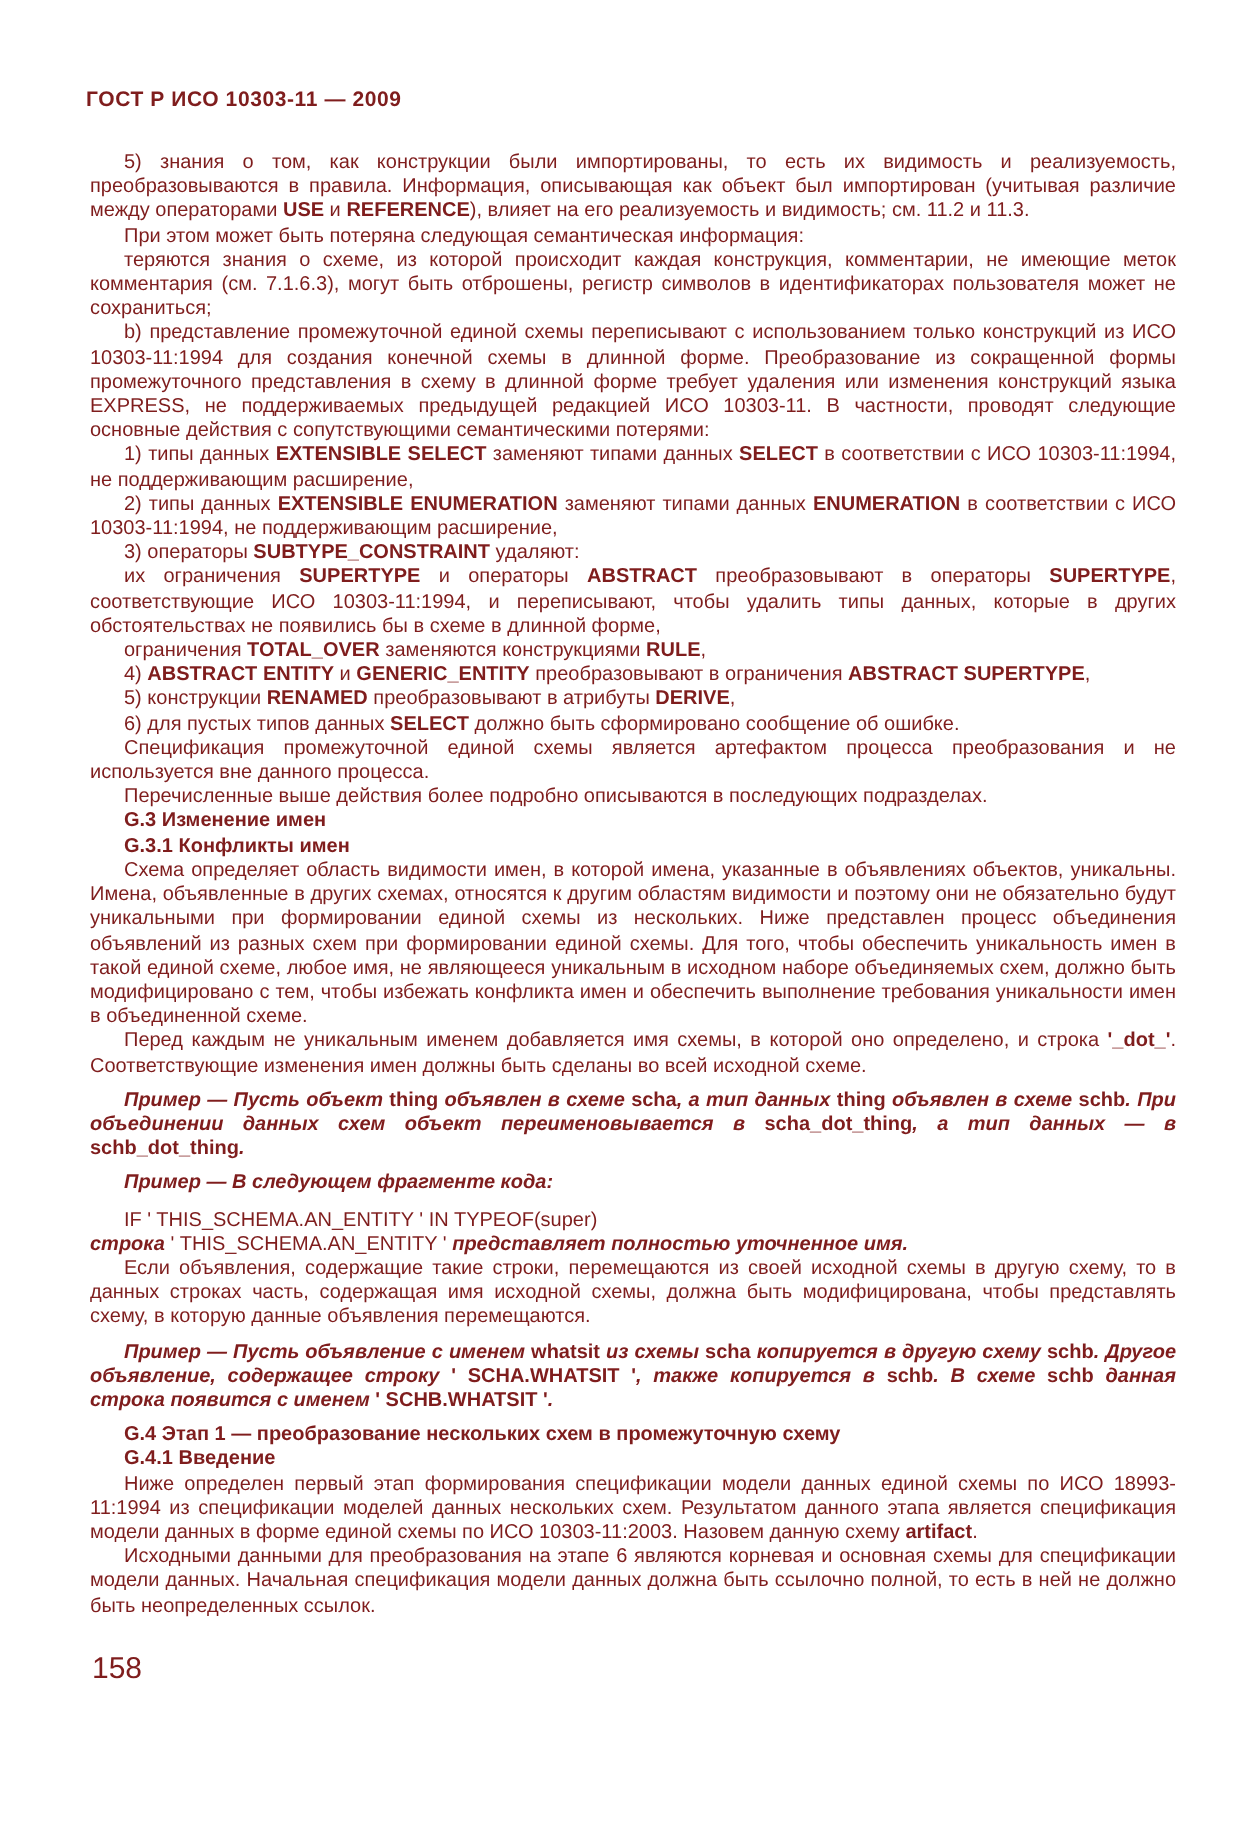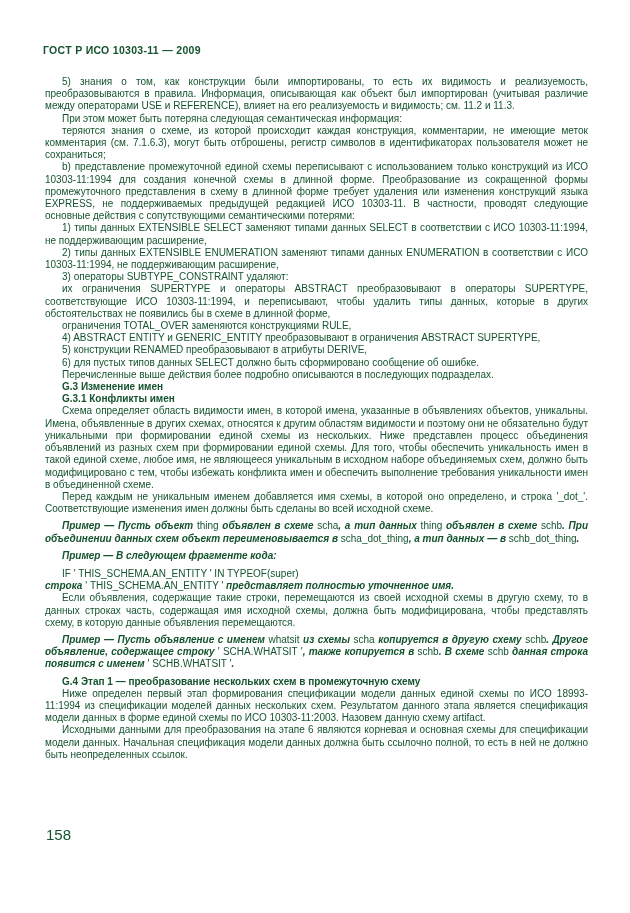--- a/index.html
+++ b/index.html
@@ -1,21 +1,21 @@
 <!DOCTYPE html>
 <html lang="ru"><head>
 <meta charset="utf-8">
 <style>
   html, body { margin: 0; padding: 0; background: #ffffff; }
   .page {
     position: relative;
     width: 630px;
     height: 913px;
     background: #ffffff;
-    color: #14532d;
+    color: #7f1d1d;
     font-family: "Liberation Sans", sans-serif;
     overflow: hidden;
   }
   .doc-header {
     position: absolute;
     top: 44px;
     left: 43px;
     font-size: 10.5px;
     font-weight: 700;
     letter-spacing: 0.3px;
@@ -31,21 +31,21 @@
   }
   p.pg {
     margin: 0;
     text-align: justify;
     text-indent: 17px;
   }
   p.pg.heading { font-weight: 700; text-align: left; }
   p.pg.example { margin: 5px 0; }
   p.pg.code    { text-align: left; margin-top: 6px; }
   p.pg.flush   { text-indent: 0; }
-  .rb  { font-weight: 400; }
+  .rb  { font-weight: 700; }
   .rbi { font-weight: 700; font-style: italic; }
   .page-number {
     position: absolute;
     left: 46px;
     top: 826px;
     font-size: 15px;
   }
 </style>
 </head>
 <body>
@@ -59,30 +59,32 @@
       <p class="pg para"><span>теряются знания о схеме, из которой происходит каждая конструкция, комментарии, не имеющие меток комментария (см. 7.1.6.3), могут быть отброшены, регистр символов в идентификаторах пользователя может не сохраниться;</span></p>
       <p class="pg para"><span>b) представление промежуточной единой схемы переписывают с использованием только конструкций из ИСО 10303-11:1994 для создания конечной схемы в длинной форме. Преобразование из сокращенной формы промежуточного представления в схему в длинной форме требует удаления или изменения конструкций языка EXPRESS, не поддерживаемых предыдущей редакцией ИСО 10303-11. В частности, проводят следующие основные действия с сопутствующими семантическими потерями:</span></p>
       <p class="pg para"><span>1) типы данных </span><span class="rb">EXTENSIBLE SELECT</span><span> заменяют типами данных </span><span class="rb">SELECT</span><span> в соответствии с ИСО 10303-11:1994, не поддерживающим расширение,</span></p>
       <p class="pg para"><span>2) типы данных </span><span class="rb">EXTENSIBLE ENUMERATION</span><span> заменяют типами данных </span><span class="rb">ENUMERATION</span><span> в соответствии с ИСО 10303-11:1994, не поддерживающим расширение,</span></p>
       <p class="pg para"><span>3) операторы </span><span class="rb">SUBTYPE_CONSTRAINT</span><span> удаляют:</span></p>
       <p class="pg para"><span>их ограничения </span><span class="rb">SUPERTYPE</span><span> и операторы </span><span class="rb">ABSTRACT</span><span> преобразовывают в операторы </span><span class="rb">SUPERTYPE</span><span>, соответствующие ИСО 10303-11:1994, и переписывают, чтобы удалить типы данных, которые в других обстоятельствах не появились бы в схеме в длинной форме,</span></p>
       <p class="pg para"><span>ограничения </span><span class="rb">TOTAL_OVER</span><span> заменяются конструкциями </span><span class="rb">RULE</span><span>,</span></p>
       <p class="pg para"><span>4) </span><span class="rb">ABSTRACT ENTITY</span><span> и </span><span class="rb">GENERIC_ENTITY</span><span> преобразовывают в ограничения </span><span class="rb">ABSTRACT SUPERTYPE</span><span>,</span></p>
       <p class="pg para"><span>5) конструкции </span><span class="rb">RENAMED</span><span> преобразовывают в атрибуты </span><span class="rb">DERIVE</span><span>,</span></p>
       <p class="pg para"><span>6) для пустых типов данных </span><span class="rb">SELECT</span><span> должно быть сформировано сообщение об ошибке.</span></p>
+      <p class="pg para"><span>Спецификация промежуточной единой схемы является артефактом процесса преобразования и не используется вне данного процесса.</span></p>
       <p class="pg para"><span>Перечисленные выше действия более подробно описываются в последующих подразделах.</span></p>
       <p class="pg heading"><span>G.3 Изменение имен</span></p>
       <p class="pg heading"><span>G.3.1 Конфликты имен</span></p>
       <p class="pg para"><span>Схема определяет область видимости имен, в которой имена, указанные в объявлениях объектов, уникальны. Имена, объявленные в других схемах, относятся к другим областям видимости и поэтому они не обязательно будут уникальными при формировании единой схемы из нескольких. Ниже представлен процесс объединения объявлений из разных схем при формировании единой схемы. Для того, чтобы обеспечить уникальность имен в такой единой схеме, любое имя, не являющееся уникальным в исходном наборе объединяемых схем, должно быть модифицировано с тем, чтобы избежать конфликта имен и обеспечить выполнение требования уникальности имен в объединенной схеме.</span></p>
       <p class="pg para"><span>Перед каждым не уникальным именем добавляется имя схемы, в которой оно определено, и строка </span><span class="rb">'_dot_'</span><span>. Соответствующие изменения имен должны быть сделаны во всей исходной схеме.</span></p>
       <p class="pg para example"><span class="rbi">Пример — Пусть объект </span><span class="rb">thing</span><span class="rbi"> объявлен в схеме </span><span class="rb">scha</span><span class="rbi">, а тип данных </span><span class="rb">thing</span><span class="rbi"> объявлен в схеме </span><span class="rb">schb</span><span class="rbi">. При объединении данных схем объект переименовывается в </span><span class="rb">scha_dot_thing</span><span class="rbi">, а тип данных — в </span><span class="rb">schb_dot_thing</span><span class="rbi">.</span></p>
       <p class="pg para example"><span class="rbi">Пример — В следующем фрагменте кода:</span></p>
       <p class="pg para code"><span>IF ' THIS_SCHEMA.AN_ENTITY ' IN TYPEOF(super)</span></p>
       <p class="pg para flush"><span class="rbi">строка</span><span> ' THIS_SCHEMA.AN_ENTITY ' </span><span class="rbi">представляет полностью уточненное имя.</span></p>
       <p class="pg para"><span>Если объявления, содержащие такие строки, перемещаются из своей исходной схемы в другую схему, то в данных строках часть, содержащая имя исходной схемы, должна быть модифицирована, чтобы представлять схему, в которую данные объявления перемещаются.</span></p>
       <p class="pg para example"><span class="rbi">Пример — Пусть объявление с именем </span><span class="rb">whatsit</span><span class="rbi"> из схемы </span><span class="rb">scha</span><span class="rbi"> копируется в другую схему </span><span class="rb">schb</span><span class="rbi">. Другое объявление, содержащее строку </span><span class="rb">' SCHA.WHATSIT '</span><span class="rbi">, также копируется в </span><span class="rb">schb</span><span class="rbi">. В схеме </span><span class="rb">schb</span><span class="rbi"> данная строка появится с именем </span><span class="rb">' SCHB.WHATSIT '</span><span class="rbi">.</span></p>
       <p class="pg heading"><span>G.4 Этап 1 — преобразование нескольких схем в промежуточную схему</span></p>
+      <p class="pg heading"><span>G.4.1 Введение</span></p>
       <p class="pg para"><span>Ниже определен первый этап формирования спецификации модели данных единой схемы по ИСО 18993-11:1994 из спецификации моделей данных нескольких схем. Результатом данного этапа является спецификация модели данных в форме единой схемы по ИСО 10303-11:2003. Назовем данную схему </span><span class="rb">artifact</span><span>.</span></p>
       <p class="pg para"><span>Исходными данными для преобразования на этапе 6 являются корневая и основная схемы для спецификации модели данных. Начальная спецификация модели данных должна быть ссылочно полной, то есть в ней не должно быть неопределенных ссылок.</span></p>
     </div>
 
   <div class="page-number">158</div>
 </div>
 
 </body></html>

